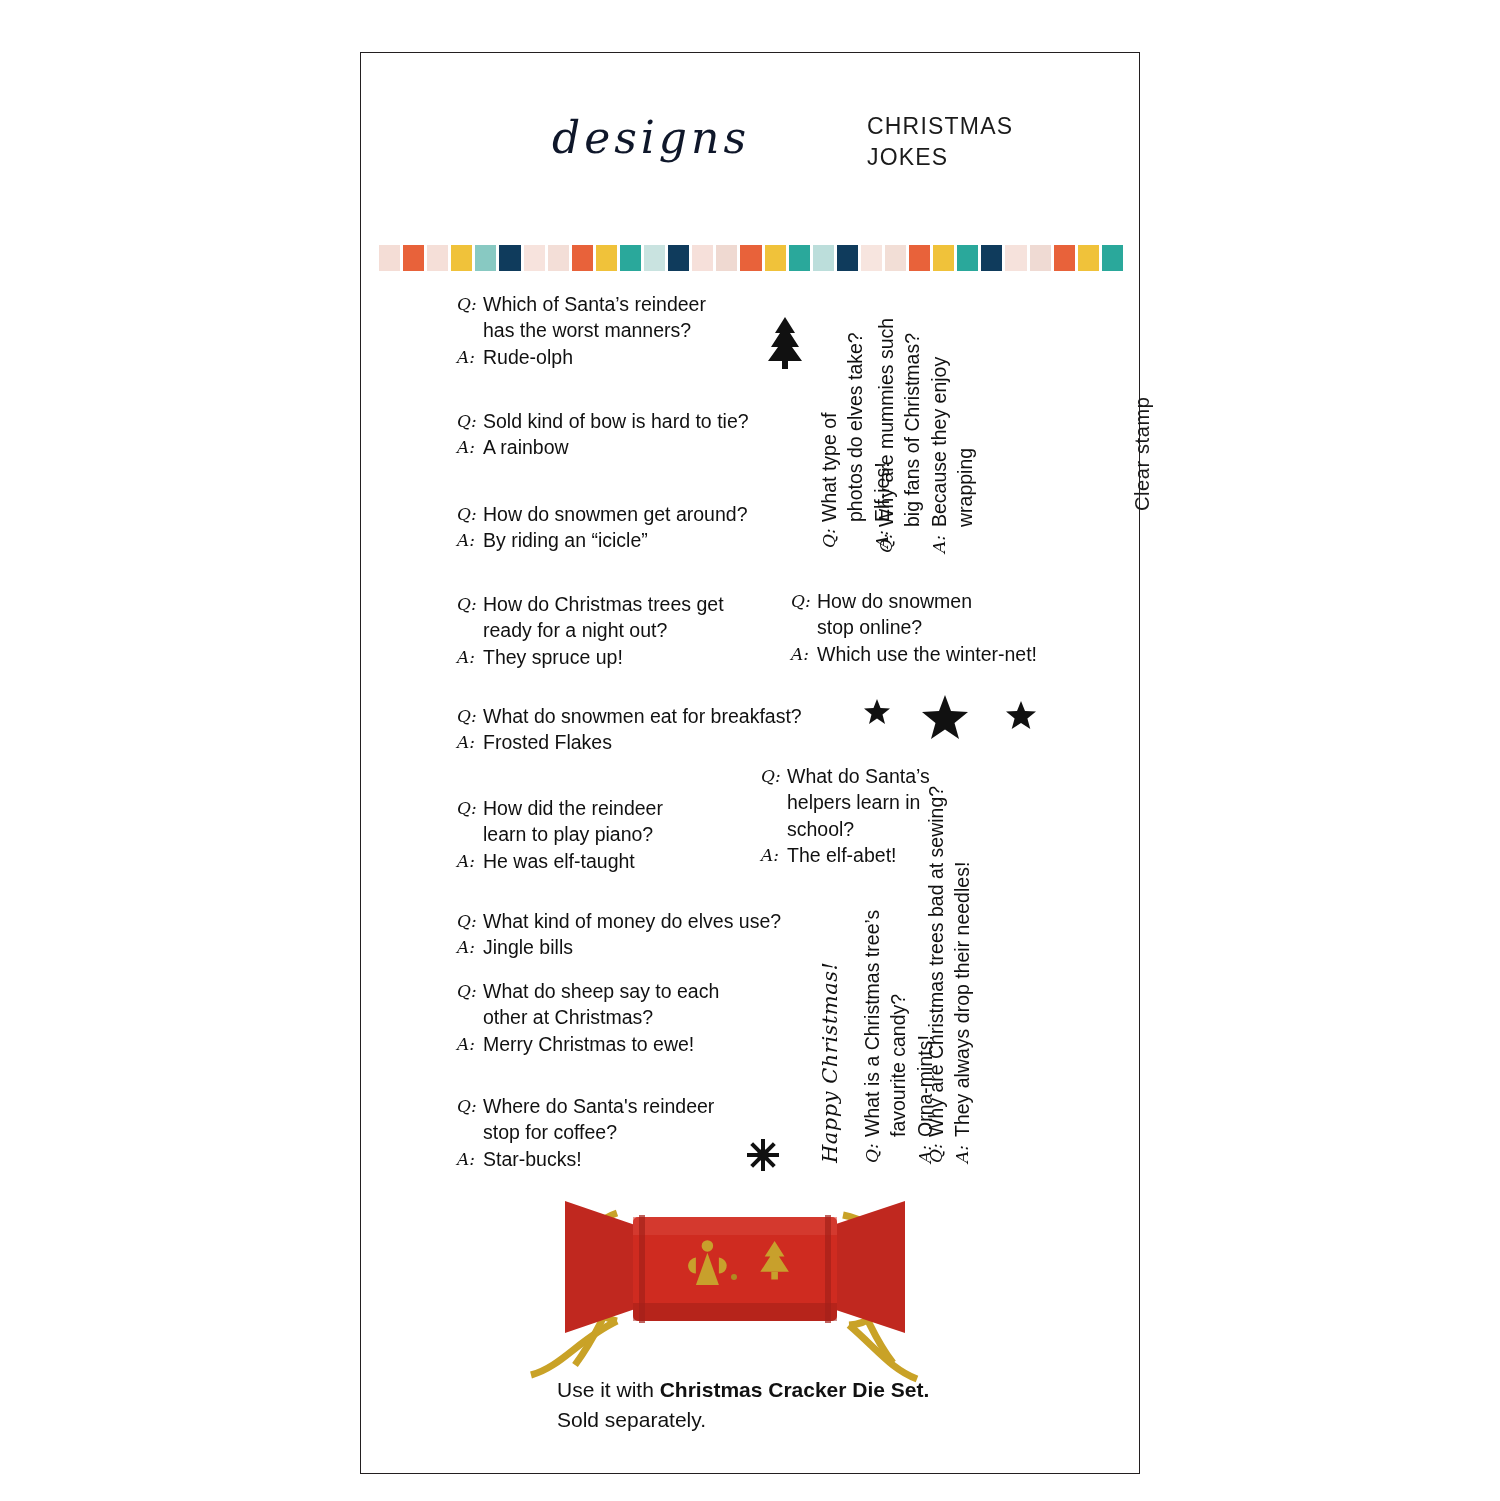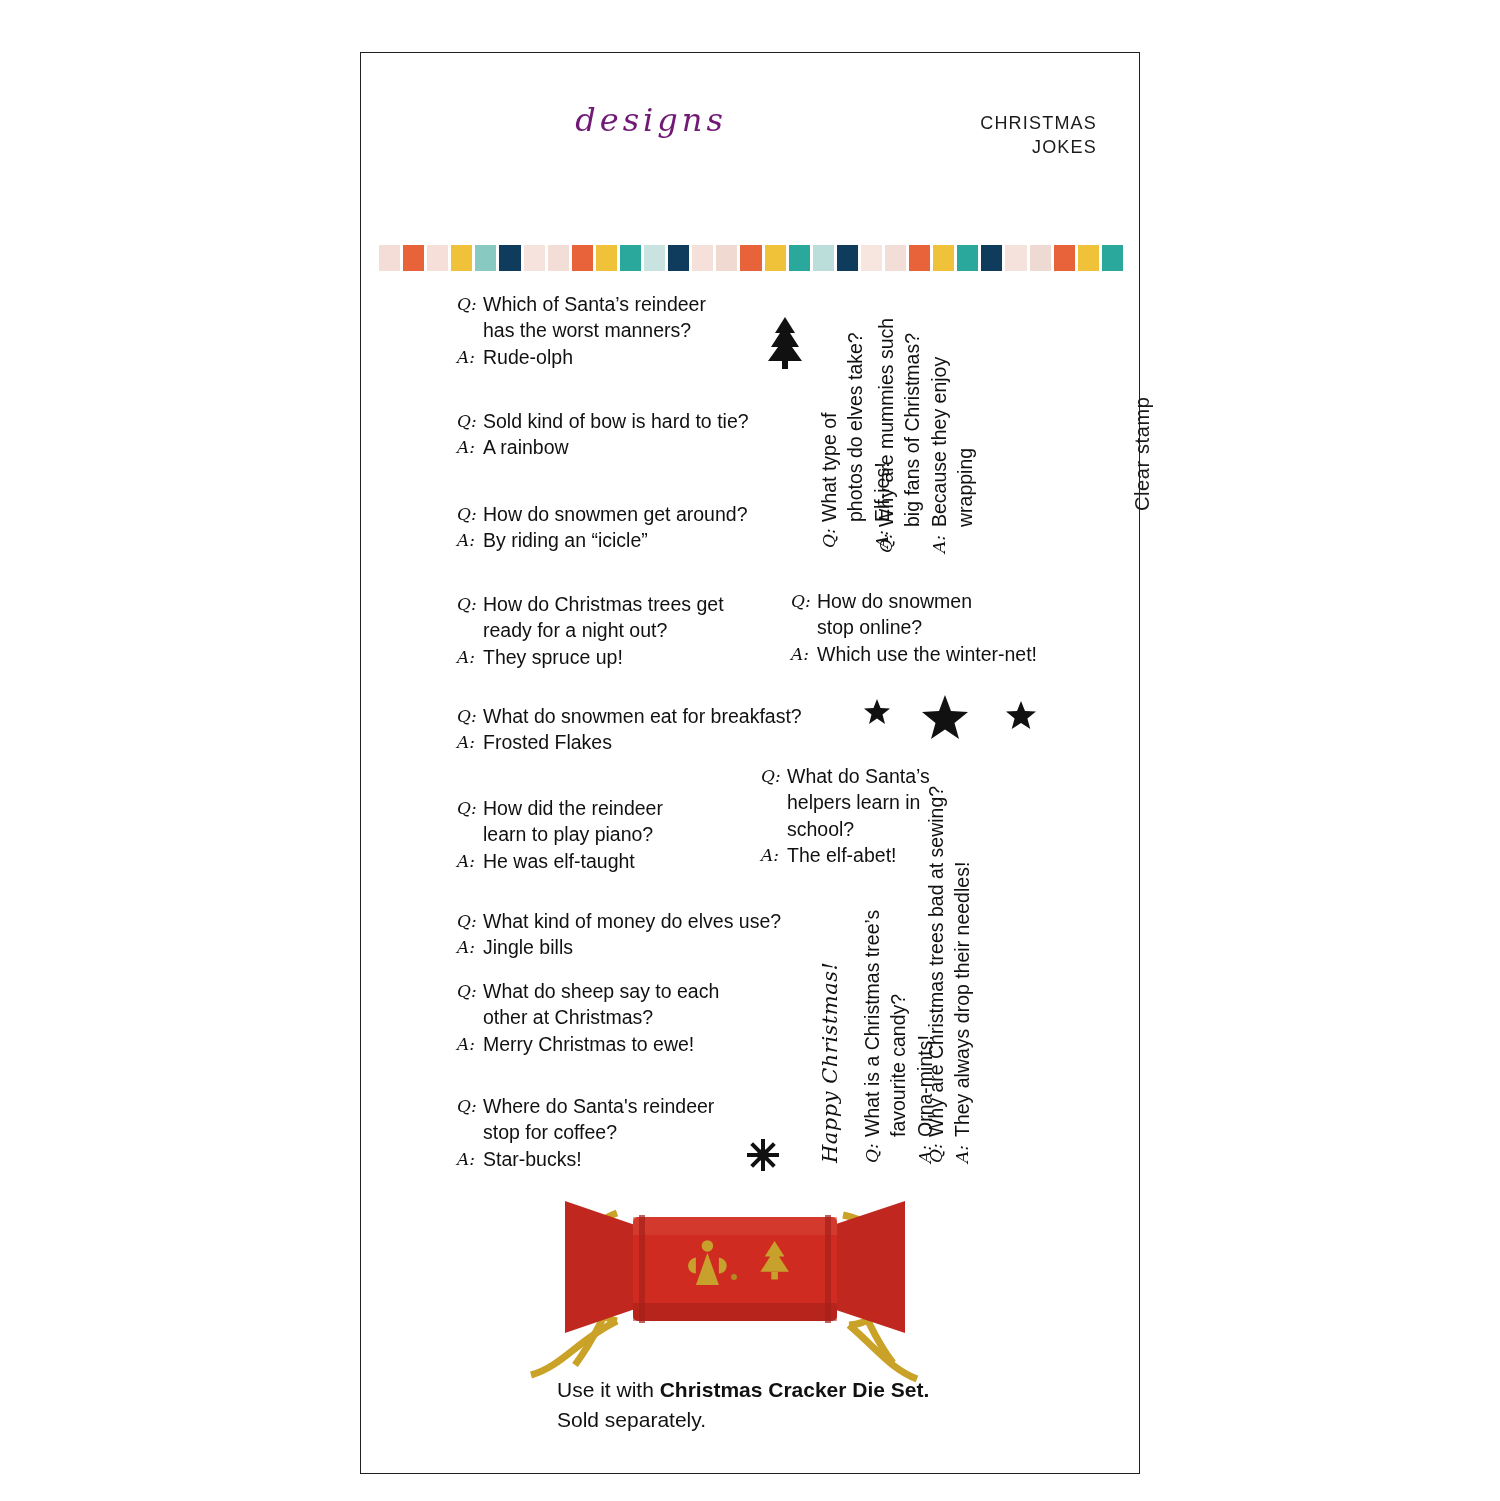--- a/index.html
+++ b/index.html
@@ -40,34 +40,34 @@
     font-family: "Liberation Sans", sans-serif;
     font-size: 40px;
     letter-spacing: 3.5px;
     font-weight: 400;
     color: #1b1b1b;
     line-height: 1;
   }
   .brand-sub {
     font-family: "DejaVu Serif", serif;
     font-style: italic;
-    font-size: 32px;
+    font-size: 44px;
     letter-spacing: 4px;
-    color: #701a75;
-    margin-top: 6px;
+    color: #0f172a;
+    margin-top: 18px;
     line-height: 1;
   }
 
   .title-block {
     position: absolute;
     right: 42px;
     top: 58px;
     width: 230px;
-    text-align: right;
-    font-size: 18px;
+    text-align: left;
+    font-size: 23px;
     letter-spacing: 1.2px;
     line-height: 1.35;
     color: #1b1b1b;
   }
 
   
   .strip {
     position: absolute;
     left: 18px;
     top: 192px;

